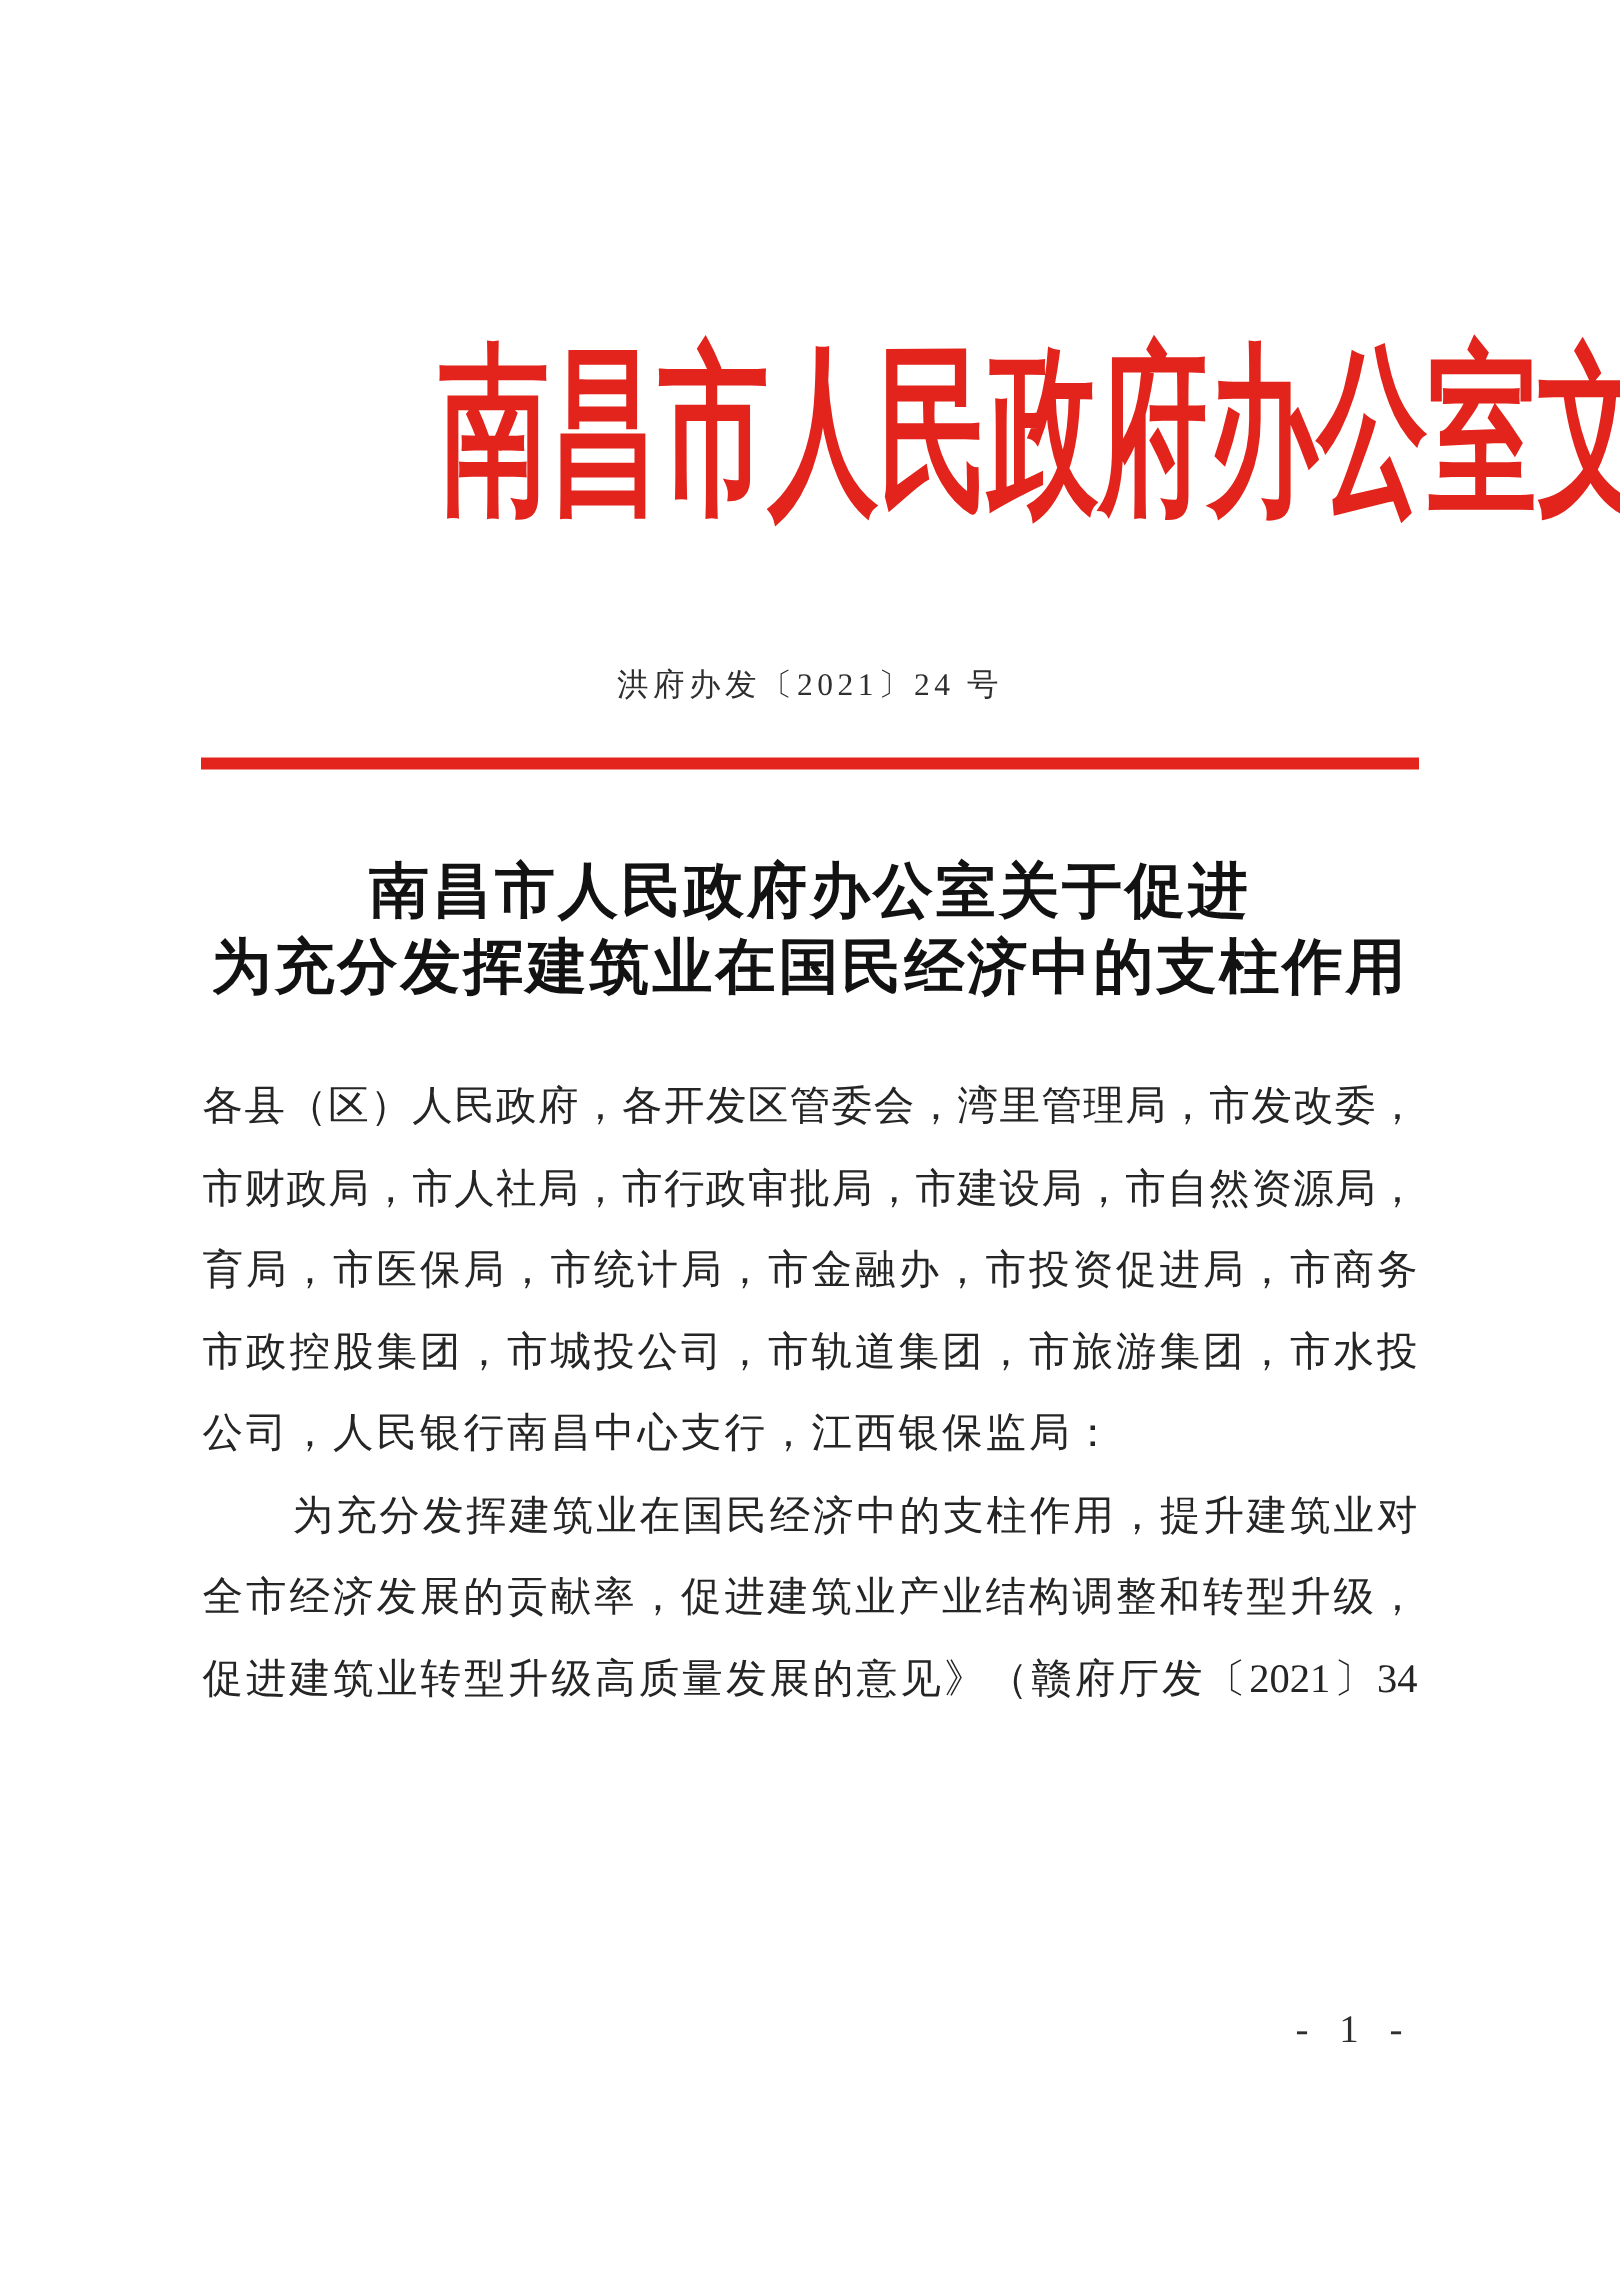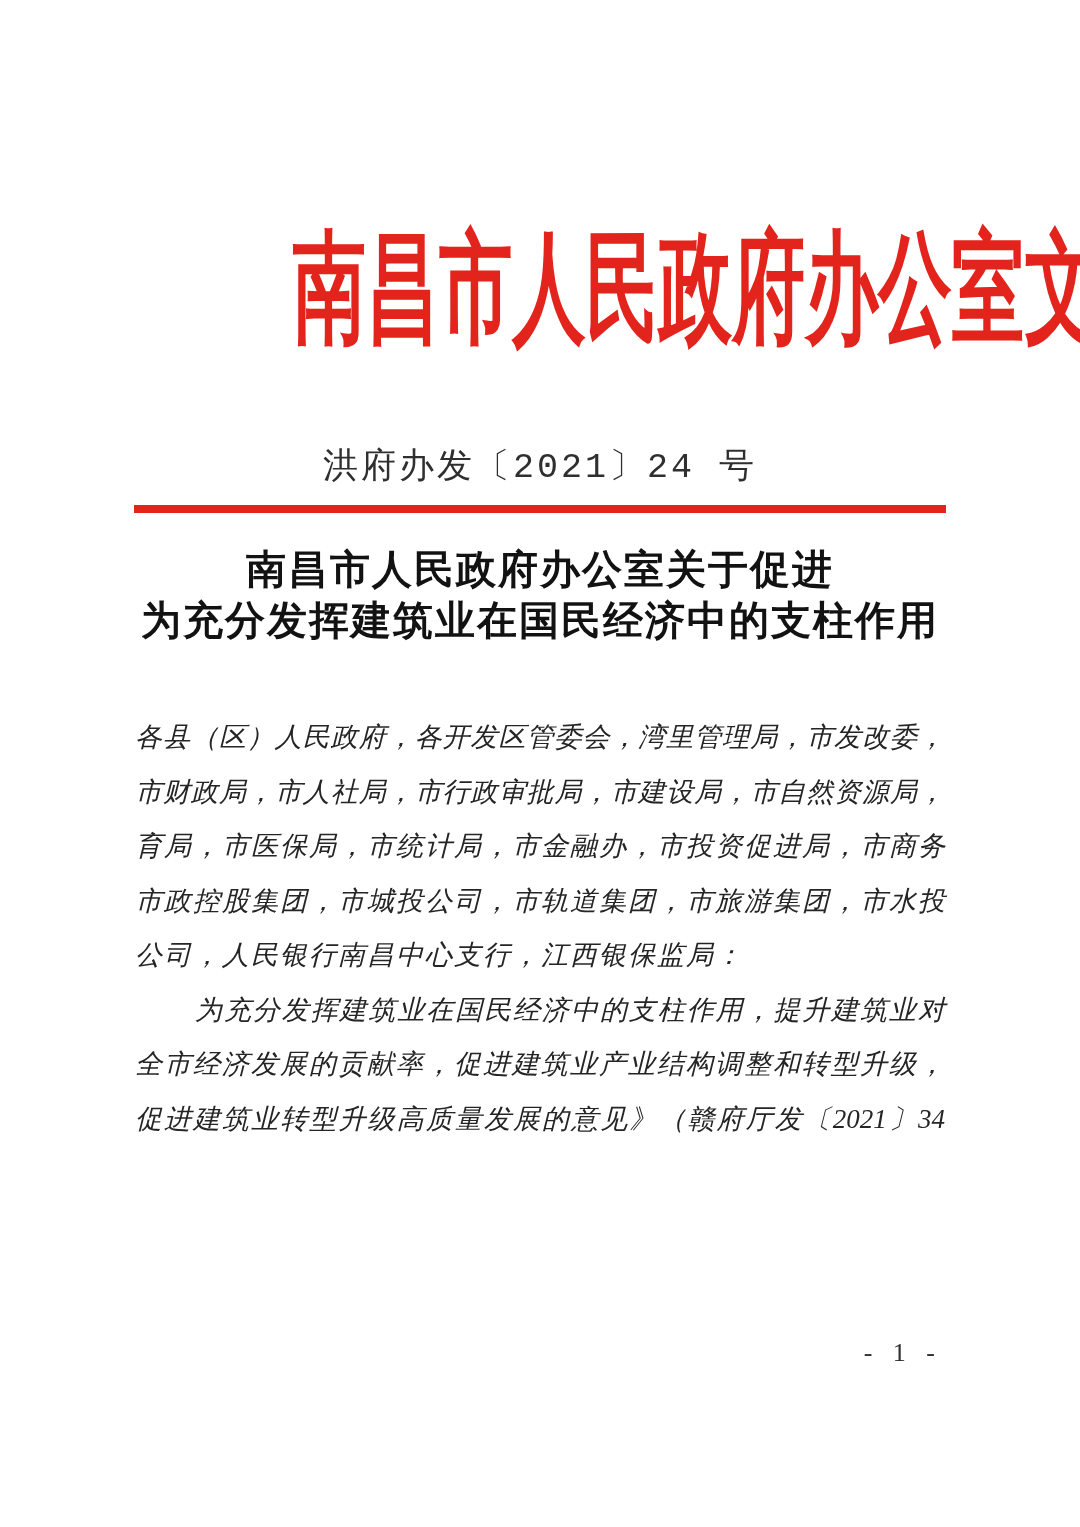--- a/index.html
+++ b/index.html
@@ -30,54 +30,52 @@
     transform: scaleX(0.60);
     transform-origin: center;
     letter-spacing: 0px;
   }
   .doc-number {
     position: absolute;
     top: 442px;
     left: 0;
     right: 0;
     text-align: center;
-    font-size: 35px;
+    font-size: 21px;
     color: #2f2f2f;
     letter-spacing: 3px;
-    font-family: Liberation Mono, monospace;
   }
   .red-line {
     position: absolute;
     top: 505px;
     left: 134px;
     width: 812px;
     height: 8px;
     background: #e2241c;
   }
   .doc-title {
     position: absolute;
-    top: 544px;
+    top: 568px;
     left: 135px;
     width: 810px;
     text-align: center;
     color: #121212;
     font-weight: bold;
   }
   .doc-title .title-line {
     font-size: 40px;
     line-height: 51px;
     letter-spacing: 2px;
   }
   .doc-body {
     position: absolute;
     top: 710px;
     left: 135px;
     width: 810px;
     color: #252525;
-    font-style: italic;
   }
   .body-line {
     font-size: 27px;
     line-height: 54.5px;
     height: 54.5px;
     text-align: justify;
     text-align-last: justify;
     white-space: nowrap;
   }
   .body-line.para-end {

